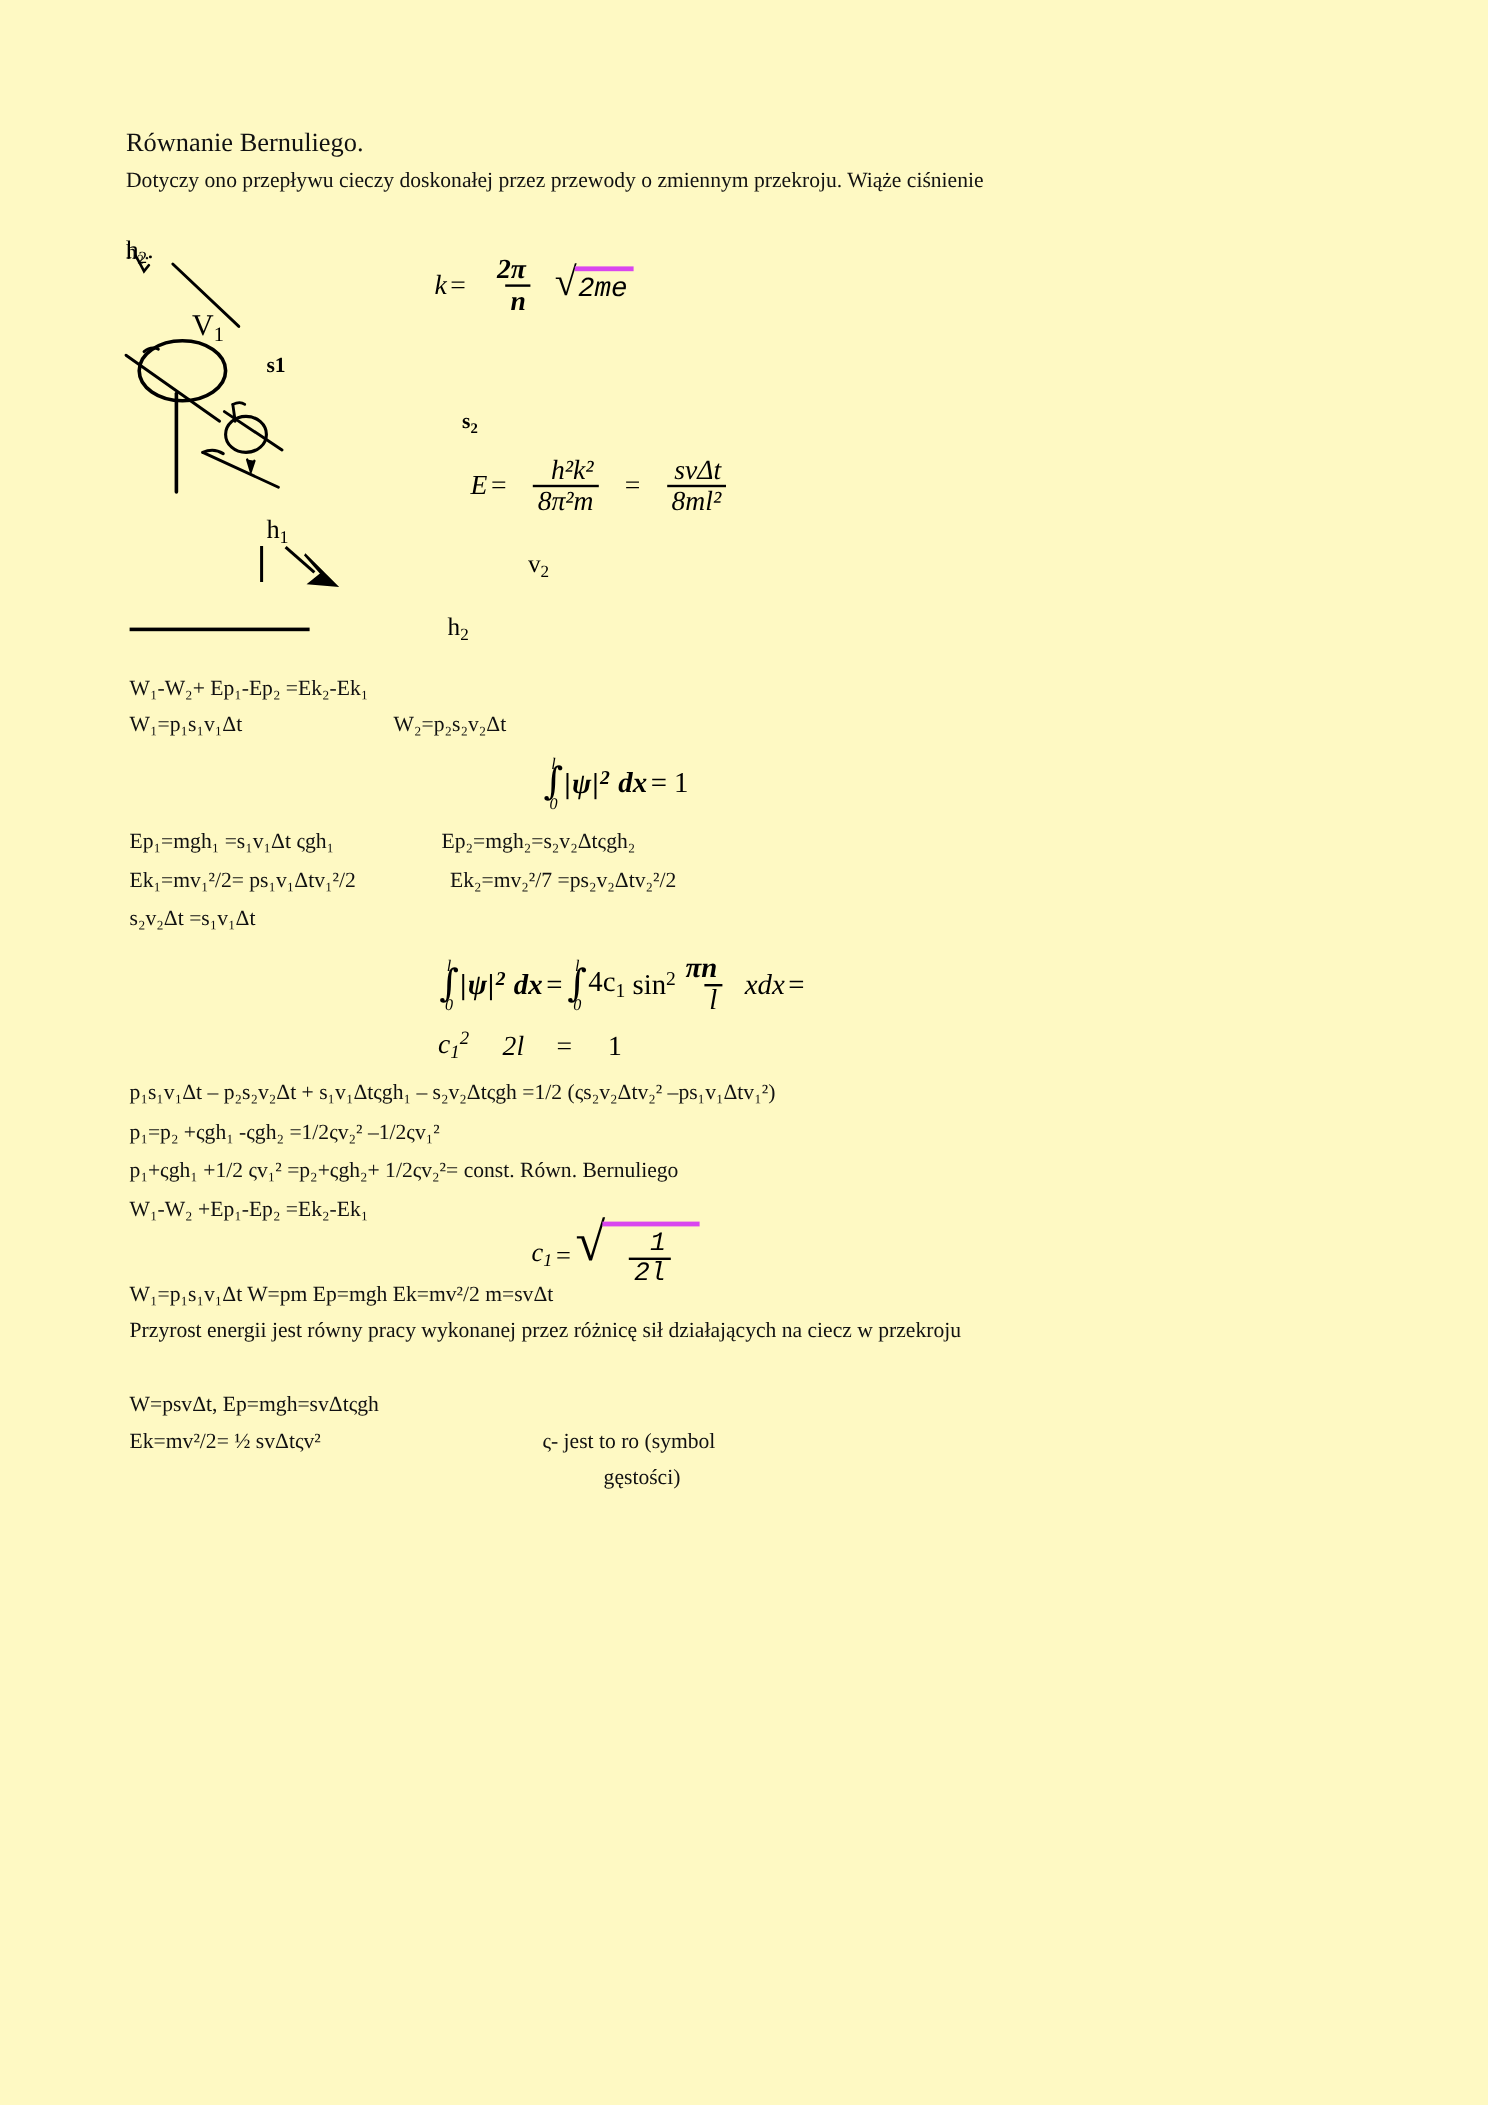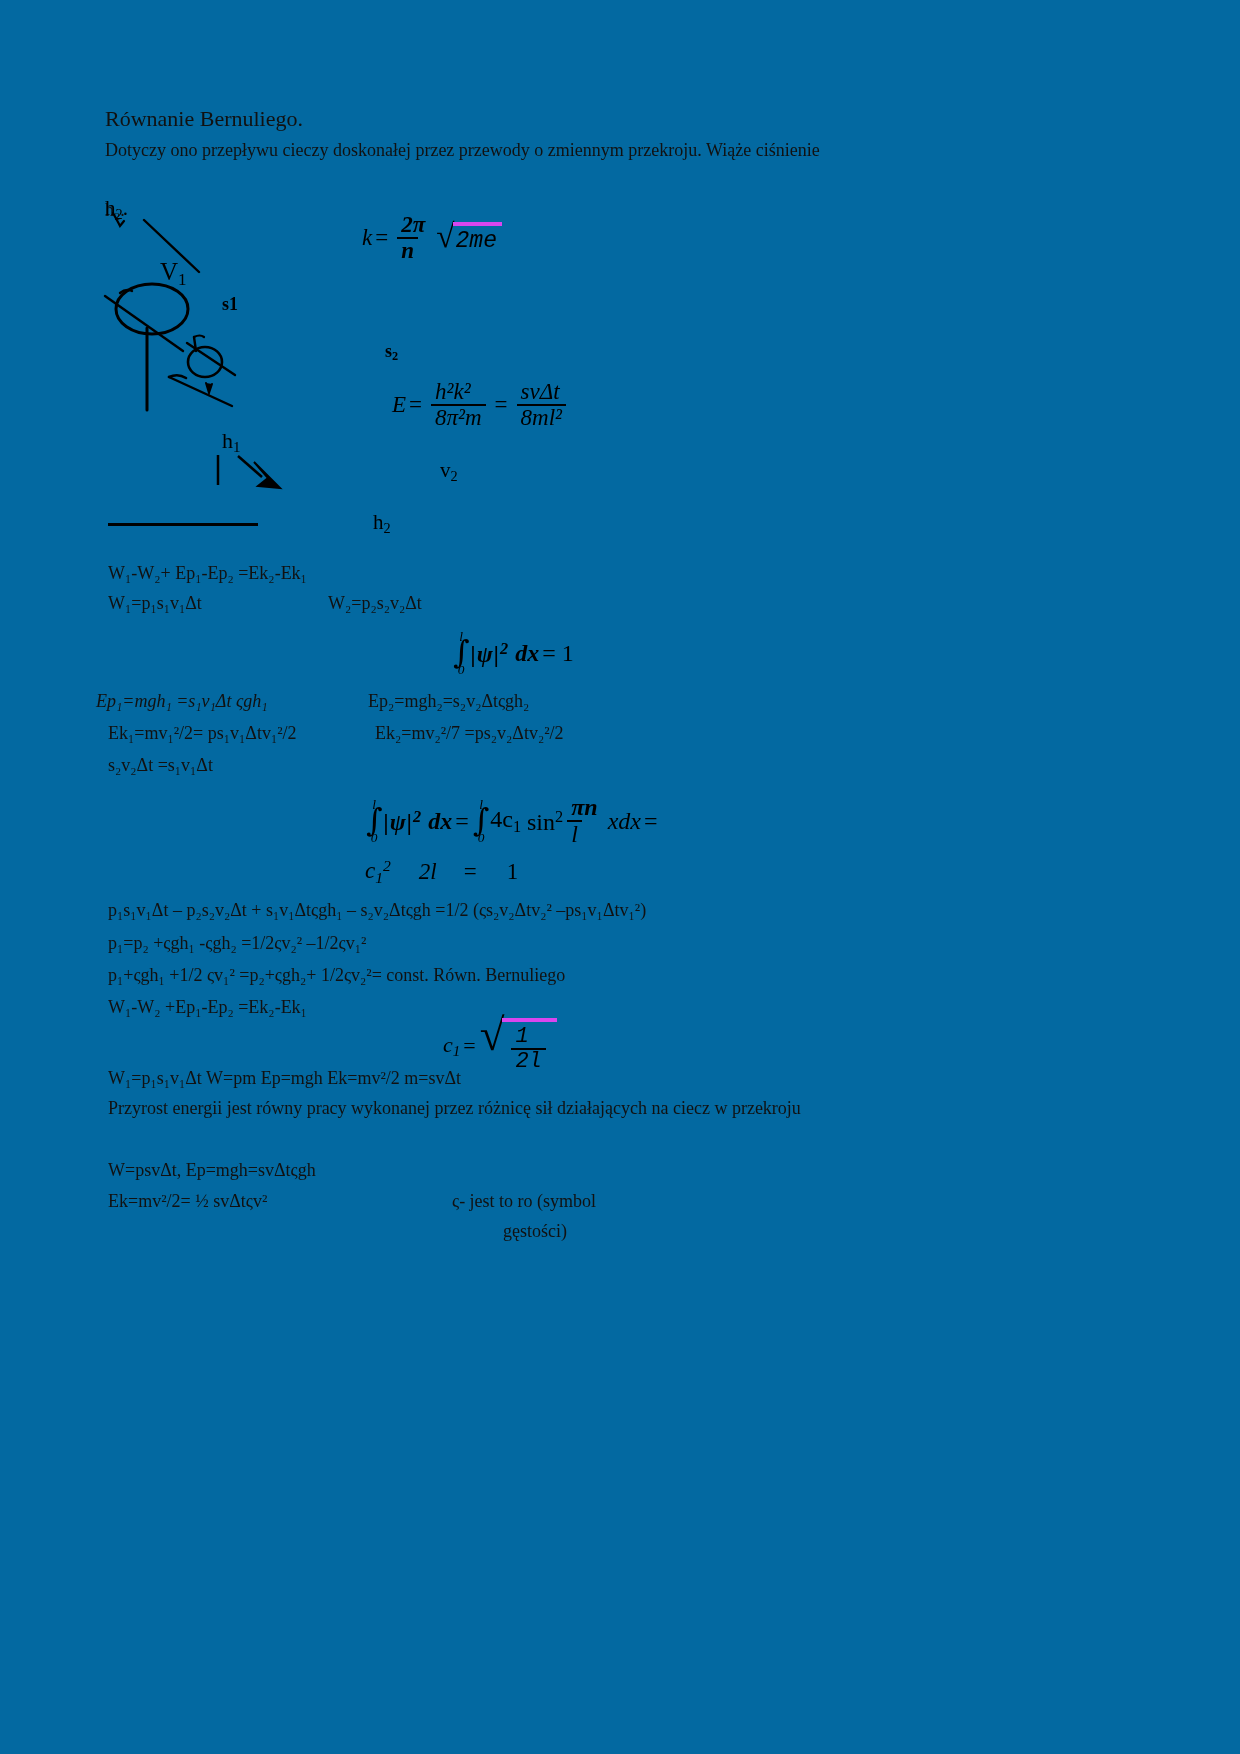--- a/index.html
+++ b/index.html
@@ -11,21 +11,21 @@
     width: 1240px;
     height: 1754px;
     position: relative;
     font-family: "Liberation Serif", "DejaVu Serif", serif;
     color: #000000;
     overflow: hidden;
   }
   .page {
     position: absolute;
     inset: 0;
-    background: #0369a1;
+    background: #fef9c3;
   }
   .para {
     position: absolute;
     font-family: "Liberation Serif", "DejaVu Serif", serif;
     color: #111;
     font-size: 18px;
     line-height: 30.5px;
   }
   sub { font-size: 0.68em; vertical-align: -0.28em; }
   sup { font-size: 0.68em; vertical-align: 0.46em; }
@@ -37,23 +37,23 @@
     font-style: italic;
     color: #000;
     white-space: nowrap;
     display: flex;
     align-items: center;
   }
   .math .op { font-style: normal; margin: 0 3px; }
   .frac {
     display: inline-flex;
     flex-direction: column;
-    align-items: flex-start;
+    align-items: flex-end;
     vertical-align: middle;
-    margin: 0 6px;
+    margin: 0 19px;
     line-height: 1.05;
   }
   .frac .num { padding: 0 4px; }
   .frac .den { padding: 0 4px; border-top: 2px solid #000; }
   .sqrt {
     display: inline-flex;
     align-items: stretch;
     margin-left: 1px;
   }
   .sqrt .radical {
@@ -223,21 +223,21 @@
       <span class="lim">0</span>
     </span>
     <span class="bold-italic" style="letter-spacing:1px;">
       <span>|ψ|</span><sup>2</sup>
     </span>
     <span class="bold-italic" style="margin-left:6px;">dx</span>
     <span class="op">=</span>
     <span class="op">1</span>
   </div>
 
-  <div class="para" style="left:96px; top:686px;font-style:italic;">Ep₁=mgh₁ =s₁v₁Δt ςgh₁</div>
+  <div class="para" style="left:108px; top:686px;">Ep₁=mgh₁ =s₁v₁Δt ςgh₁</div>
   <div class="para" style="left:368px; top:686px;">Ep₂=mgh₂=s₂v₂Δtςgh₂</div>
   <div class="para" style="left:108px; top:718px;">Ek₁=mv₁²/2= ps₁v₁Δtv₁²/2</div>
   <div class="para" style="left:375px; top:718px;">Ek₂=mv₂²/7 =ps₂v₂Δtv₂²/2</div>
   <div class="para" style="left:108px; top:750px;">s₂v₂Δt =s₁v₁Δt</div>
 
   <div class="math" style="left:365px; top:795px; font-size:24px;">
     <span class="intwrap">
       <span class="lim">l</span>
       <span class="bigint">∫</span>
       <span class="lim">0</span>

